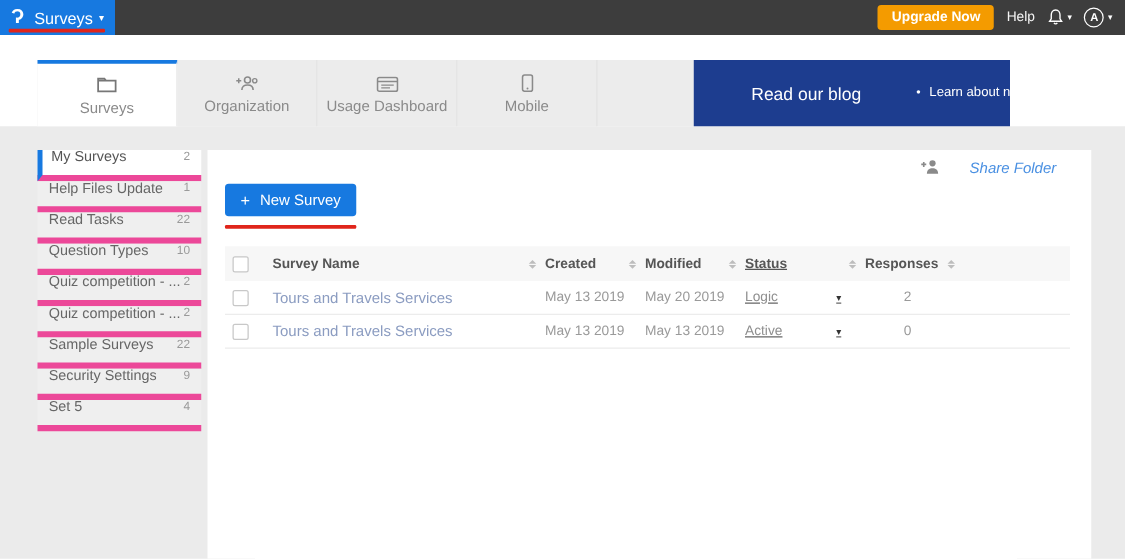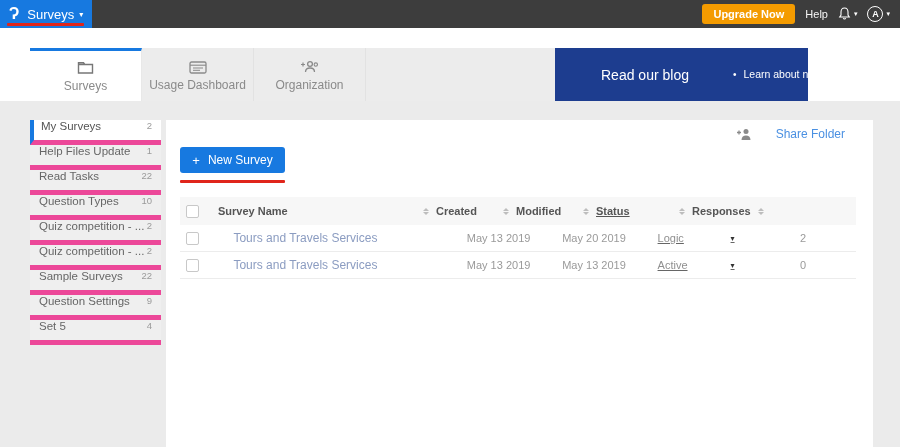--- a/index.html
+++ b/index.html
@@ -98,41 +98,42 @@
   }
   .side-label { font-size:11.5px; color:#666; white-space:nowrap; overflow:hidden; }
   .side-item.active .side-label { color:#555; }
   .side-count { margin-left:auto; font-size:9.5px; color:#9a9a9a; }
 
   
   .main-panel {
     position:absolute; left:166px; top:120px; width:707px; height:327px; background:#fff;
   }
   .share-row {
-    position:absolute; top:7px; right:28px; display:flex; align-items:center; gap:23px;
+    position:absolute; top:7px; right:28px; display:flex; align-items:flex-start; gap:23px;
     cursor:pointer;
+    font-style:italic;
   }
   .share-link { color:#4a90e2; font-size:12px; }
 
   .new-survey-wrap { position:absolute; left:14px; top:27px; }
   .new-survey-btn {
     width:105px; height:26px; background:#1779e0; color:#fff; border:none;
     border-radius:3px; font-size:12px; cursor:pointer; font-family:inherit;
     display:flex; align-items:center; justify-content:center; gap:8px;
   }
   .new-survey-btn .plus { font-size:13px; }
   .new-survey-wrap .annot-underline { left:0; top:33px; width:105px; }
 
   
   .survey-table { position:absolute; left:14px; top:77px; width:676px; }
   .t-row { display:flex; align-items:center; }
   .t-head {
     height:28px; background:#f7f7f7; color:#555; font-weight:bold; font-size:11px;
   }
-  .t-body-row { height:27px; border-bottom:1px solid #ececec; background:#fff;justify-content:space-between; }
+  .t-body-row { height:27px; border-bottom:1px solid #ececec; background:#fff; }
   .t-check { width:38px; display:flex; align-items:center; padding-left:6px; }
   .checkbox {
     width:13px; height:13px; border:1px solid #c8c8c8; border-radius:2px;
     background:#fff; cursor:pointer;
   }
   .t-name { width:205px; }
   .t-created, .t-modified { width:80px; display:flex; align-items:center; }
   .t-status { width:96px; display:flex; align-items:center;text-decoration:underline; }
   .t-resp { width:100px; display:flex; align-items:center; }
   .sort-icon {
@@ -191,39 +192,48 @@
     <div class="tab active">
       <span class="tab-icon">
         <svg width="17" height="14" viewBox="0 0 17 14">
           <path d="M1.5 3.5 L1.5 12 L15.5 12 L15.5 3.5 Z M1.5 3.5 L1.5 1.8 L6.5 1.8 L7.8 3.5" fill="none" stroke="#777" stroke-width="1.4"></path>
         </svg>
       </span>
       <span class="tab-label">Surveys</span>
     </div>
     <div class="tab">
       <span class="tab-icon">
+        <svg width="20" height="14" viewBox="0 0 20 14">
+          <circle cx="10" cy="4" r="2.4" fill="none" stroke="#8a8a8a" stroke-width="1.3"></circle>
+          <path d="M5.5 12 C5.5 9 7.5 8 10 8 C12.5 8 14.5 9 14.5 12" fill="none" stroke="#8a8a8a" stroke-width="1.3"></path>
+          <circle cx="15.8" cy="4.6" r="1.7" fill="none" stroke="#8a8a8a" stroke-width="1.1"></circle>
+          <path d="M1 4.5 L5 4.5 M3 2.5 L3 6.5" stroke="#8a8a8a" stroke-width="1.2"></path>
+        </svg>
+      </span>
+      <span class="tab-label">Organization</span>
+    </div>
+    <div class="tab">
+      <span class="tab-icon">
         <svg width="18" height="13" viewBox="0 0 18 13">
           <rect x="1" y="1" width="16" height="11" rx="1.5" fill="none" stroke="#8a8a8a" stroke-width="1.3"></rect>
           <line x1="1" y1="4.2" x2="17" y2="4.2" stroke="#8a8a8a" stroke-width="1.1"></line>
           <line x1="4" y1="7" x2="14" y2="7" stroke="#8a8a8a" stroke-width="1"></line>
           <line x1="4" y1="9.3" x2="11" y2="9.3" stroke="#8a8a8a" stroke-width="1"></line>
         </svg>
       </span>
       <span class="tab-label">Usage Dashboard</span>
     </div>
     <div class="tab">
       <span class="tab-icon">
-        <svg width="20" height="14" viewBox="0 0 20 14">
-          <circle cx="10" cy="4" r="2.4" fill="none" stroke="#8a8a8a" stroke-width="1.3"></circle>
-          <path d="M5.5 12 C5.5 9 7.5 8 10 8 C12.5 8 14.5 9 14.5 12" fill="none" stroke="#8a8a8a" stroke-width="1.3"></path>
-          <circle cx="15.8" cy="4.6" r="1.7" fill="none" stroke="#8a8a8a" stroke-width="1.1"></circle>
-          <path d="M1 4.5 L5 4.5 M3 2.5 L3 6.5" stroke="#8a8a8a" stroke-width="1.2"></path>
-        </svg>
-      </span>
-      <span class="tab-label">Organization</span>
+        <svg width="10" height="15" viewBox="0 0 10 15">
+          <rect x="1" y="1" width="8" height="13" rx="1.6" fill="none" stroke="#8a8a8a" stroke-width="1.3"></rect>
+          <circle cx="5" cy="11.8" r="0.8" fill="#8a8a8a"></circle>
+        </svg>
+      </span>
+      <span class="tab-label">Mobile</span>
     </div>
   </div>
 
   <div class="blog-panel">
     <span class="blog-title">Read our blog</span>
     <ul class="blog-bullets">
       <li>Learn about new features</li>
     </ul>
   </div>
 </div>
@@ -251,21 +261,21 @@
   </div>
   <div class="side-item">
     <span class="side-label">Quiz competition - ...</span>
     <span class="side-count">2</span>
   </div>
   <div class="side-item">
     <span class="side-label">Sample Surveys</span>
     <span class="side-count">22</span>
   </div>
   <div class="side-item">
-    <span class="side-label">Question Settings</span>
+    <span class="side-label">Security Settings</span>
     <span class="side-count">9</span>
   </div>
   <div class="side-item">
     <span class="side-label">Set 5</span>
     <span class="side-count">4</span>
   </div>
 </div>
 
 <div class="main-panel">
 

